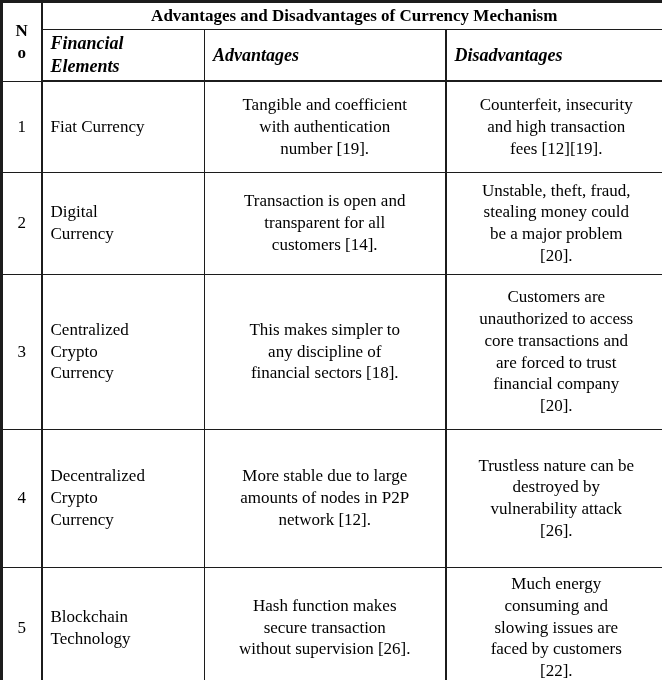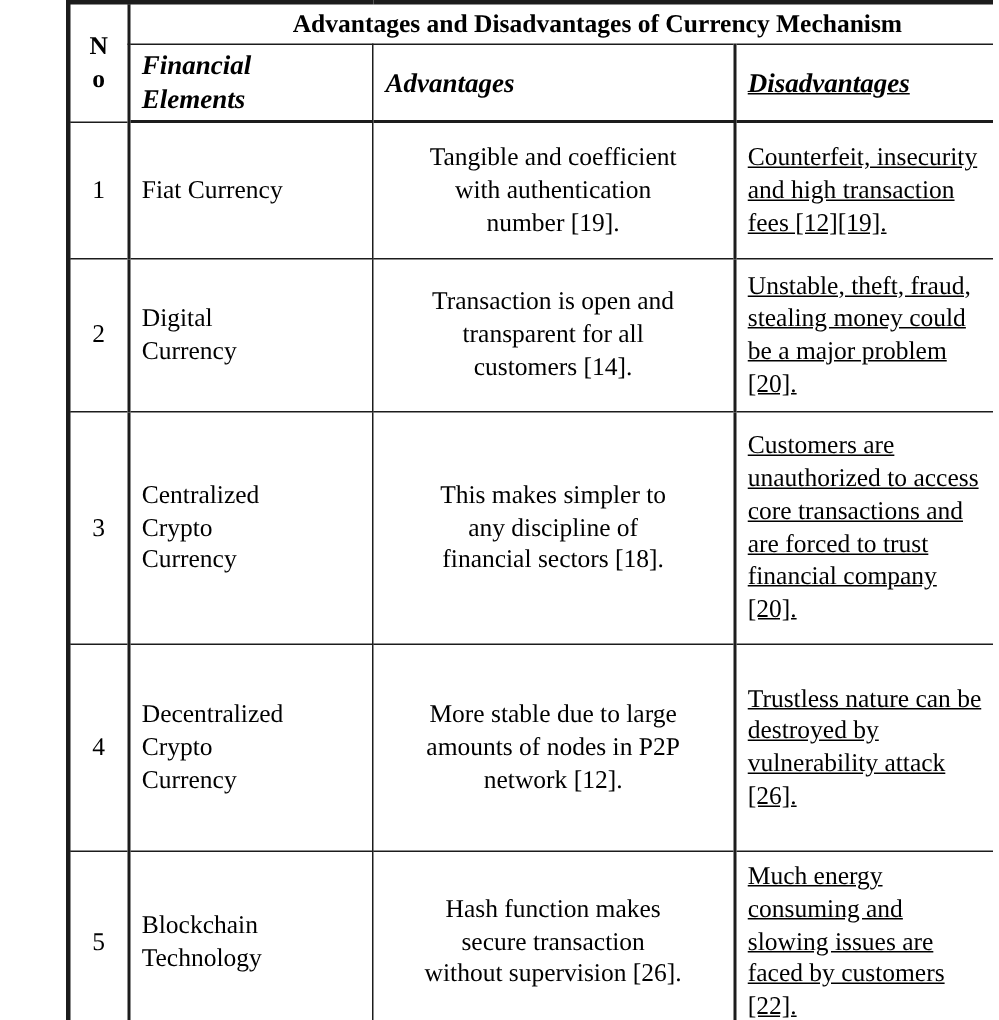--- a/index.html
+++ b/index.html
@@ -6,21 +6,20 @@
     margin: 0;
     padding: 0;
     background: #ffffff;
   }
   .page {
     width: 662px;
     height: 680px;
     box-sizing: border-box;
     background: #ffffff;
     overflow: hidden;
-    padding-left: 44px;
   }
   table.mech {
     width: 666px;
     height: 680px;
     table-layout: fixed;
     border-collapse: collapse;
     background: #ffffff;
     font-family: "Liberation Serif", "DejaVu Serif", serif;
     color: #000000;
   }
@@ -30,21 +29,21 @@
     vertical-align: middle;
     font-size: 17px;
     line-height: 1.28;
     overflow: hidden;
   }
   
   table.mech { border: 3px solid #1c1c1c; }
 
   
   .c-no  { border-right-width: 2px !important; }
-  .c-dis { border-left-width: 2px !important; text-decoration: underline; }
+  .c-dis { border-left-width: 2px !important; }
 
   
   tbody tr td { border-top-width: 2px; border-bottom-width: 2px; }
   tr.hdr2 th { border-bottom-width: 2px; }
   th.c-no { border-bottom-width: 2px; }
 
   
   th.title-cell {
     font-size: 18px;
     font-weight: bold;
@@ -74,21 +73,21 @@
   }
   .fe-wrap {
     display: inline-block;
     max-width: 5.2em;
   }
 
   
   td.c-no  { text-align: center; }
   td.c-el  { text-align: left; white-space: pre-line; }
   td.c-adv { text-align: center; white-space: pre-line; margin-left: 45px; }
-  td.c-dis { white-space: pre-line; padding: 2px 5px; }
+  td.c-dis { text-align: center; white-space: pre-line; padding: 2px 5px; }
 
   
   tr.trow-title { height: 28px; }
   tr.hdr2       { height: 44px; }
   tr.r1 { height: 91px;  }
   tr.r2 { height: 102px; }
   tr.r3 { height: 155px; }
   tr.r4 { height: 138px; }
   tr.r5 { height: 122px; }
 </style>

